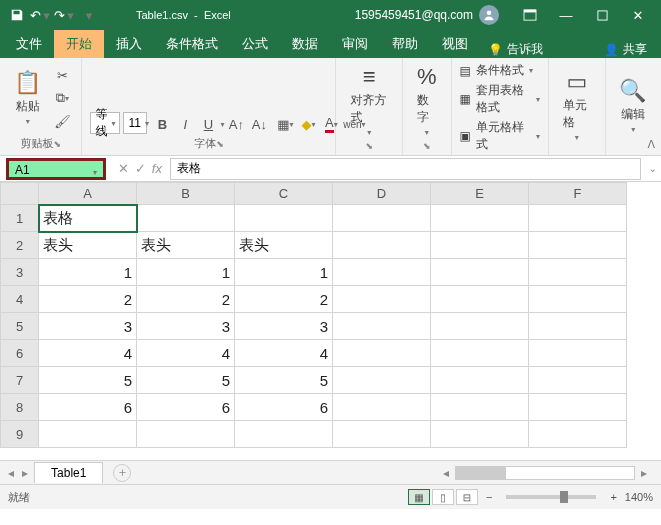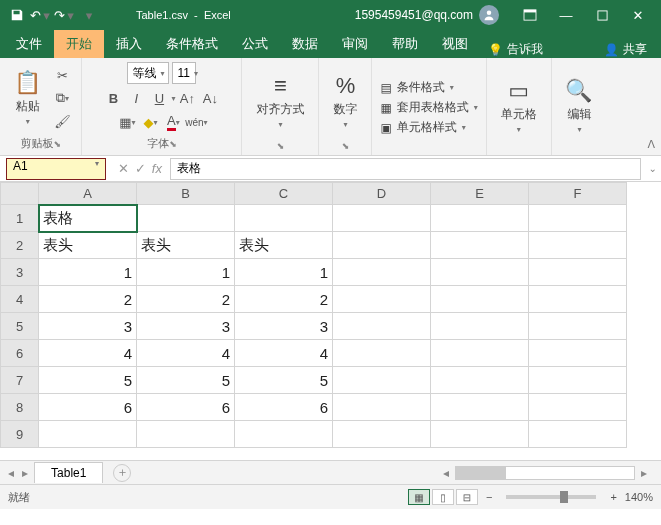--- a/index.html
+++ b/index.html
@@ -26,21 +26,21 @@
 .bigbtn{display:flex;flex-direction:column;align-items:center;gap:2px;padding:2px 6px;cursor:pointer;font-size:12px;color:#444}
 .bigbtn .ic{font-size:22px}
 .col{display:flex;flex-direction:column;gap:3px}
 .smallbtn{width:22px;height:20px;display:flex;align-items:center;justify-content:center;cursor:pointer;color:#555;font-size:13px;border:1px solid transparent}
 .fontsel{border:1px solid #bbb;background:#fff;height:22px;font-size:12px;padding:0 4px;display:flex;align-items:center;gap:4px;cursor:pointer}
 .dd{font-size:8px;color:#777}
 .stacklist{display:flex;flex-direction:column;gap:3px;font-size:12px;color:#444}
 .stacklist div{display:flex;align-items:center;gap:5px;cursor:pointer}
 .collapse{position:absolute;right:6px;bottom:4px;cursor:pointer;color:#777;font-size:11px}
 .namebar{height:26px;border-bottom:1px solid #d4d4d4;display:flex;align-items:center;background:#fff}
-.namebox{width:100px;height:22px;border:1px solid #7f1d1d;margin:0 4px 0 6px;background:#fef9c3;display:flex;align-items:flex-start;padding:0 6px;font-size:12px;justify-content:space-between}
+.namebox{width:100px;height:22px;border:3px solid #7f1d1d;margin:0 4px 0 6px;background:#86efac;display:flex;align-items:flex-end;padding:0 6px;font-size:12px;justify-content:space-between}
 .fxbtns{display:flex;gap:6px;padding:0 8px;color:#999;align-items:center}
 .fxbtns span{cursor:pointer;font-size:13px}
 .fxbar{flex:1;border:1px solid #ccc;height:22px;margin-right:20px;padding:0 6px;display:flex;align-items:center;font-size:12px}
 .fx-expand{position:absolute;right:4px;color:#888;cursor:pointer;font-size:10px}
 .grid-area{height:278px;overflow:hidden;position:relative;background:#fff}
 table.sheet{border-collapse:collapse;table-layout:fixed}
 .sheet th,.sheet td{border:1px solid #d4d4d4;height:27px;padding:0 4px;font-size:15px;font-weight:400;color:#222}
 .sheet thead th{background:#e6e6e6;color:#555;text-align:center;font-size:13px;height:22px}
 .sheet tbody th{background:#e6e6e6;color:#555;text-align:center;width:38px;font-size:13px}
 .sheet td{background:#fff;text-align:right}
@@ -143,21 +143,21 @@
         <span class="smallbtn">🖌</span>
       </div>
     </div>
     <div class="label">
         <span>剪贴板</span>
         <span class="launcher">⬊</span>
       </div>
   </div>
 
   <div class="group" style="min-width:160px">
-    <div class="body" style="flex-direction:column;align-items:center;gap:4px">
+    <div class="body" style="flex-direction:row;align-items:flex-end;gap:4px">
       <div style="display:flex;gap:3px">
         <div class="fontsel" style="flex:1">
             <span>等线</span>
             <span class="dd">▾</span>
           </div>
         <div class="fontsel" style="width:24px">
             <span>11</span>
             <span class="dd">▾</span>
           </div>
       </div>

